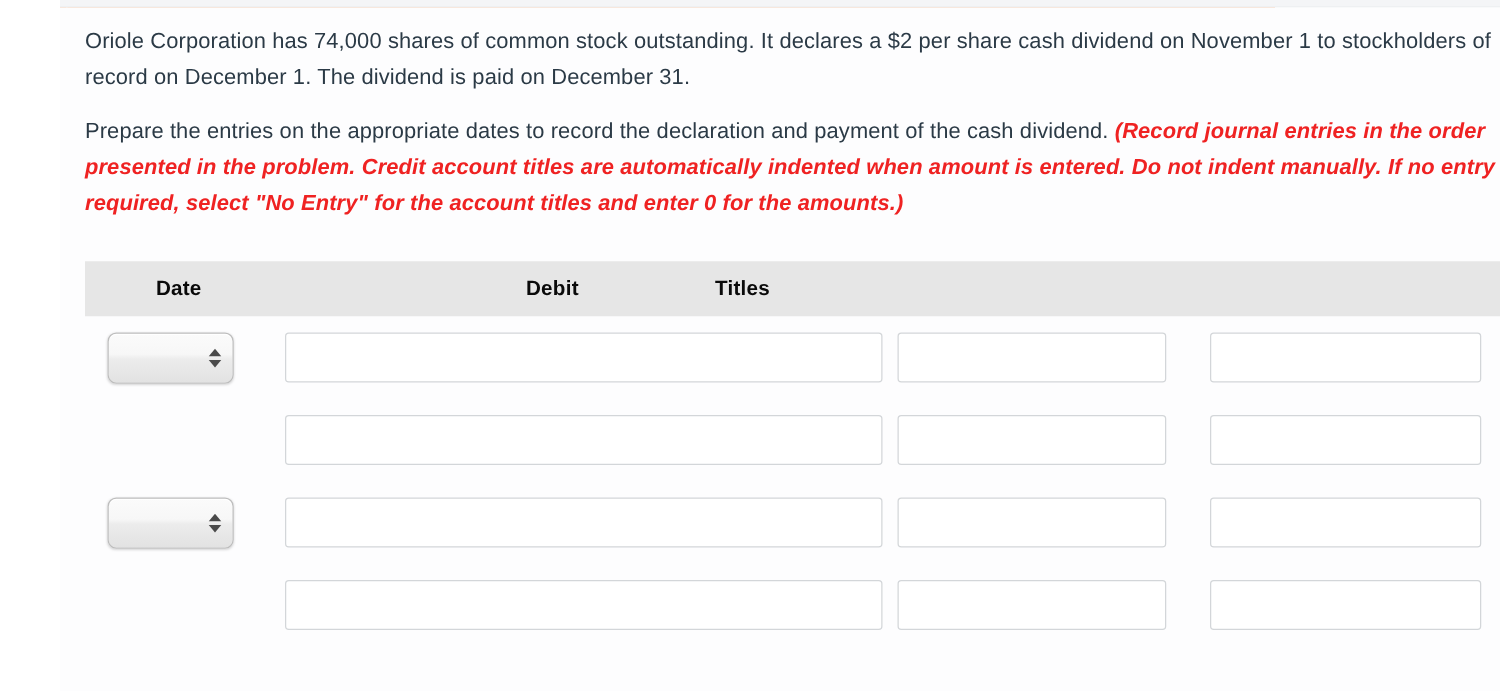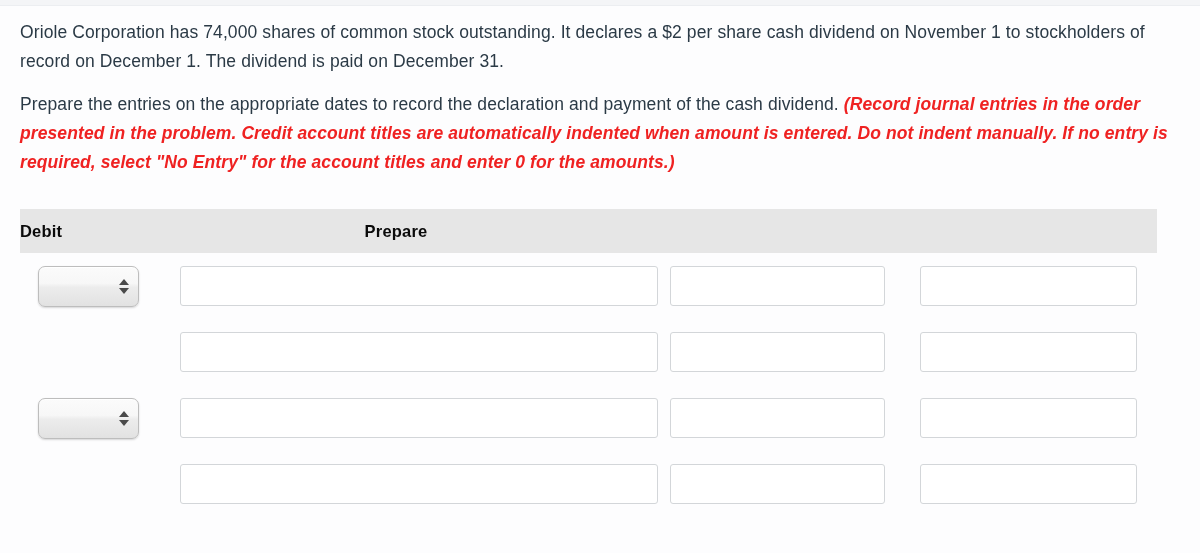--- a/index.html
+++ b/index.html
@@ -13,20 +13,21 @@
     font-family: "Liberation Sans", sans-serif;
     overflow: hidden;
   }
 
   #page {
     position: relative;
     width: 972px;
     height: 553px;
     background: #f97316;
     box-sizing: border-box;
+    margin-left: 48px;
   }
 
   
   .top-rule {
     position: absolute;
     left: 0;
     top: 0;
     width: 1200px;
     height: 5px;
     background: #f4f5f7;
@@ -85,21 +86,21 @@
     width: 1137px;
   }
   .th {
     font-size: 16.5px;
     font-weight: bold;
     color: #0a0a0a;
     letter-spacing: 0.2px;
   }
   .th-date      { width: 150px; text-align: center; }
   .th-account   { width: 480px; text-align: left; padding-left: 26px; box-sizing: border-box;}
-  .th-debit     { width: 245px; text-align: left; }
+  .th-debit     { width: 245px; text-align: right; }
   .th-credit    { width: 262px; text-align: center; }
 
   .rows {
     position: relative;
     width: 1137px;
   }
 
   .row {
     position: relative;
     display: flex;
@@ -207,22 +208,23 @@
 
     <div class="prob para1">Oriole Corporation has 74,000 shares of common stock outstanding. It declares a $2 per share cash dividend on November 1 to stockholders of record on December 1. The dividend is paid on December 31.</div>
 
     <div class="prob para2">
       <span>Prepare the entries on the appropriate dates to record the declaration and payment of the cash dividend. </span><span class="redital">(Record journal entries in the order presented in the problem. Credit account titles are automatically indented when amount is entered. Do not indent manually. If no entry is required, select "No Entry" for the account titles and enter 0 for the amounts.)</span>
     </div>
 
     <div class="table">
 
       <div class="thead">
+        <div class="th th-date">Date</div>
         <div class="th th-debit">Debit</div>
-        <div class="th th-credit">Prepare</div>
+        <div class="th th-credit">Titles</div>
       </div>
 
       <div class="rows" id="table-body">
           <div class="row">
             <div class="cell-date">
               <div class="date-select"><span></span><span class="arrows">
                   <span class="up"></span>
                   <span class="down"></span>
                 </span></div>
             </div>

